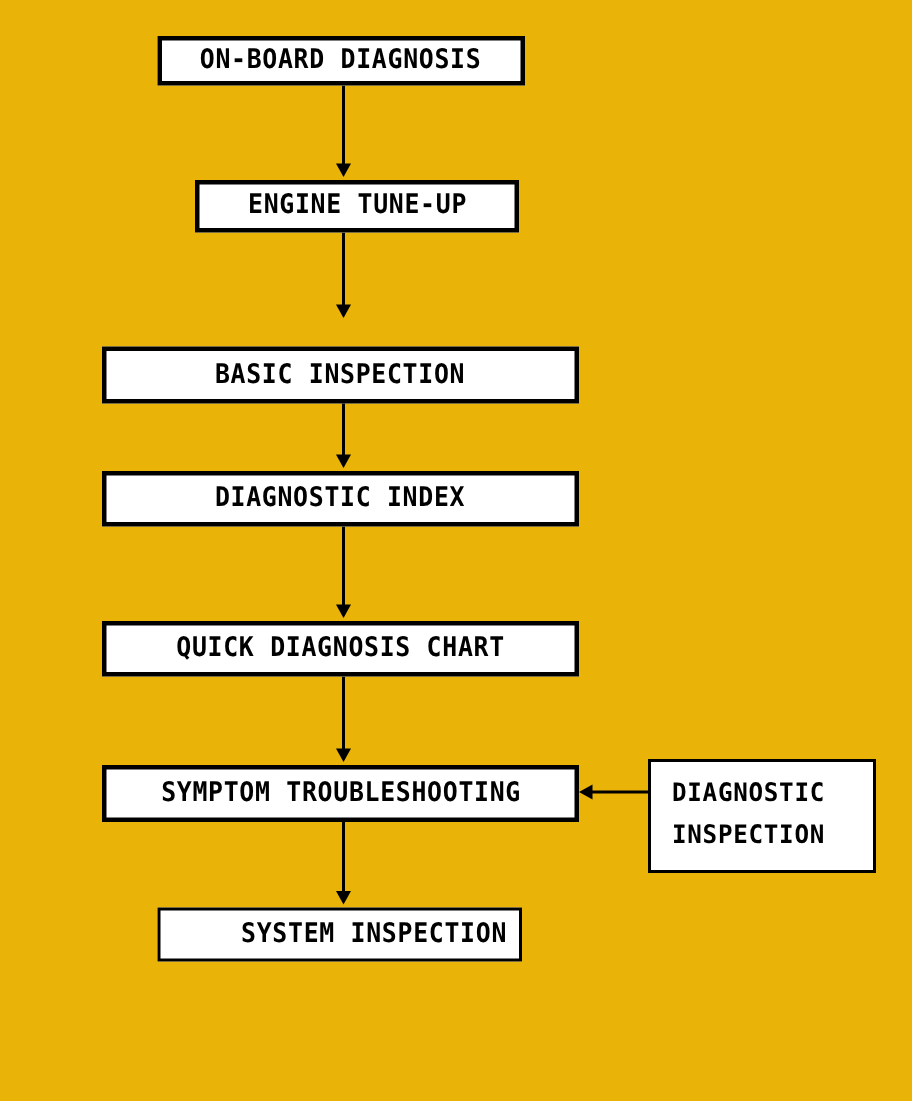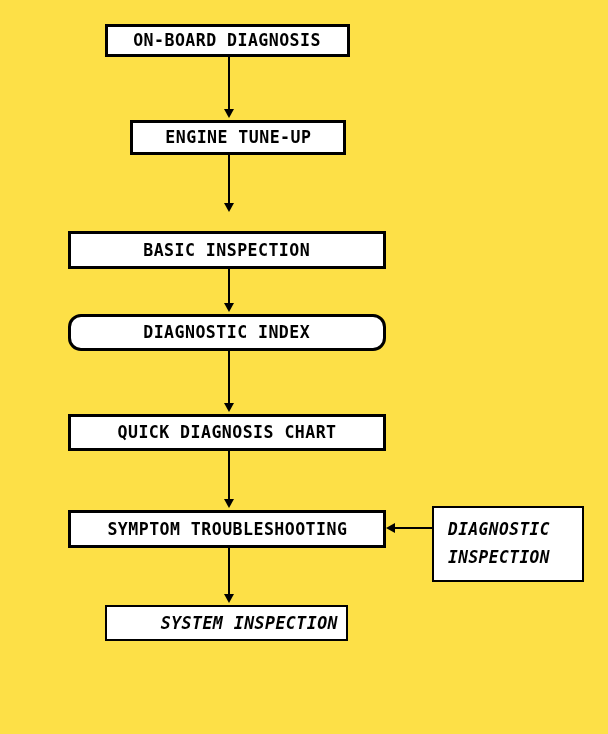--- a/index.html
+++ b/index.html
@@ -11,37 +11,36 @@
     width: 608px;
     height: 734px;
     font-family: "DejaVu Sans Mono", monospace;
     -webkit-font-smoothing: none;
   }
   #canvas {
     position: relative;
     width: 608px;
     height: 734px;
     overflow: hidden;
-    background: #fde047;
+    background: #eab308;
   }
 
   
   .node {
     position: absolute;
     box-sizing: border-box;
     background: #ffffff;
     border: 3px solid #000000;
     display: flex;
     align-items: center;
     justify-content: center;
     color: #000000;
   }
   .node.thin {
     border-width: 2px;
-    font-style: italic;
   }
   .node .label {
     font-family: "DejaVu Sans Mono", monospace;
     font-weight: bold;
     font-size: 18px;
     line-height: 1.05;
     letter-spacing: 0.5px;
     white-space: pre;
     text-align: center;
     transform: scaleX(0.92);
@@ -122,21 +121,21 @@
   </div>
 
   <div class="node" style="left:130px; top:120px; width:216px; height:35px;">
     <span class="label">ENGINE TUNE-UP</span>
   </div>
 
   <div class="node" style="left:68px; top:231px; width:318px; height:38px;">
     <span class="label">BASIC INSPECTION</span>
   </div>
 
-  <div class="node" style="left:68px; top:314px; width:318px; height:37px;border-radius:13px;">
+  <div class="node" style="left:68px; top:314px; width:318px; height:37px;">
     <span class="label">DIAGNOSTIC INDEX</span>
   </div>
 
   <div class="node" style="left:68px; top:414px; width:318px; height:37px;">
     <span class="label">QUICK DIAGNOSIS CHART</span>
   </div>
 
   <div class="node" style="left:68px; top:510px; width:318px; height:38px;">
     <span class="label">SYMPTOM TROUBLESHOOTING</span>
   </div>

